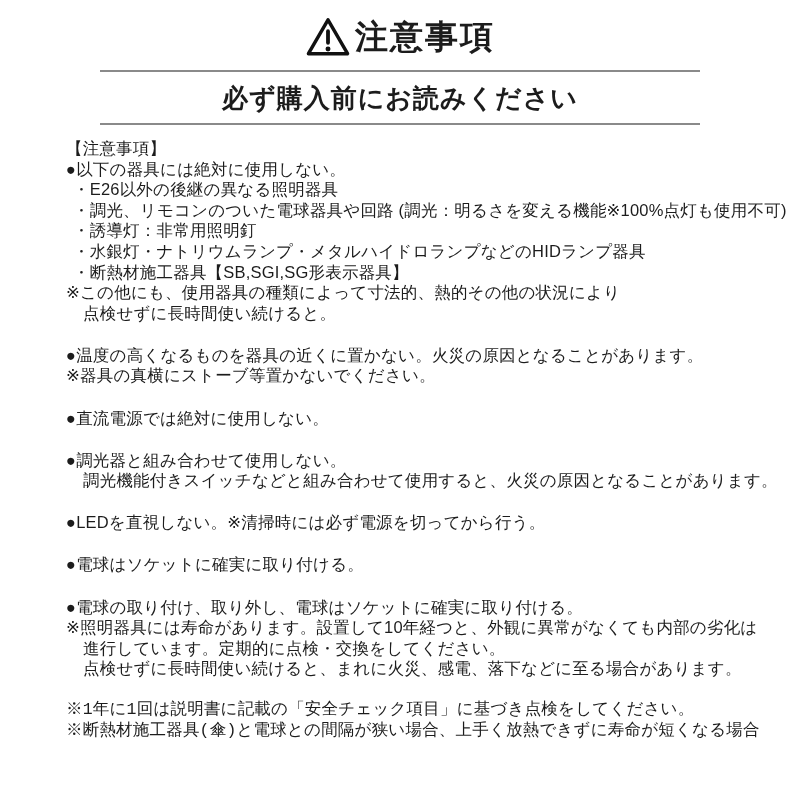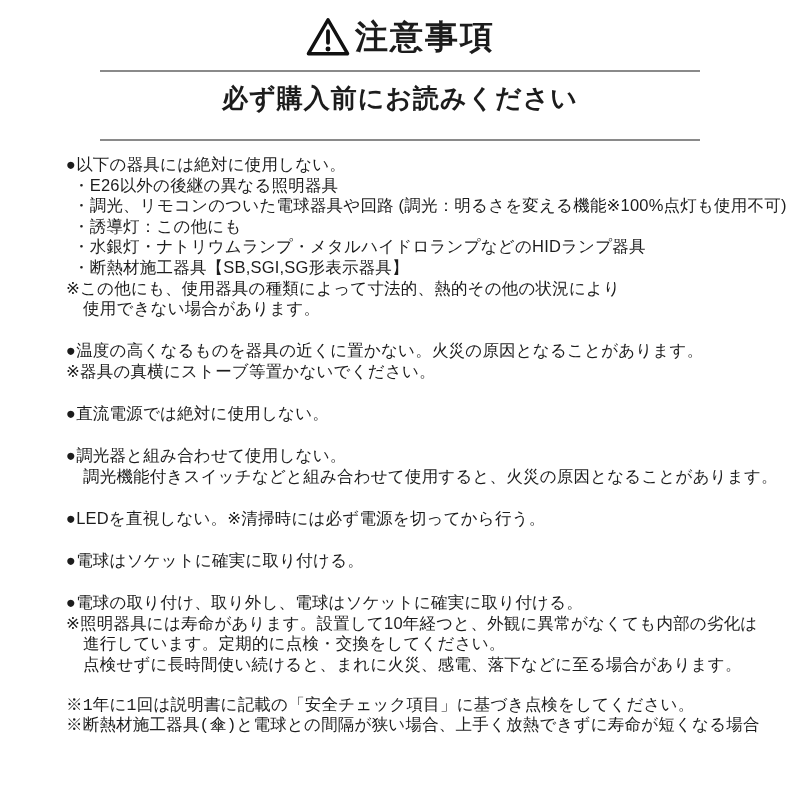--- a/index.html
+++ b/index.html
@@ -38,21 +38,21 @@
   }
   .rule {
     width: 600px;
     height: 2px;
     background: #8a8a8a;
     margin: 0 auto;
   }
   .rule-top { margin-top: 10px; }
   .rule-bottom { margin-top: 6px; }
   h2.subtitle {
-    margin: 10px 0 24px 0;
+    margin: 10px 0 8px 0;
     font-size: 26px;
     font-weight: bold;
     letter-spacing: 1px;
     line-height: 33px;
   }
   .content {
     padding: 13px 12px 0 66px;
     font-size: 16.5px;
     line-height: 20.6px;
     font-weight: 500;
@@ -80,28 +80,29 @@
     </span>
     <h1 class="title">注意事項</h1>
   </div>
   <div class="rule rule-top"></div>
   <h2 class="subtitle">必ず購入前にお読みください</h2>
   <div class="rule rule-bottom"></div>
 </div>
 
 <main class="content" id="body-root">
     <div class="group">
+      <div class="line none">【注意事項】</div>
       <div class="line none">●以下の器具には絶対に使用しない。</div>
       <div class="line dot">・E26以外の後継の異なる照明器具</div>
       <div class="line dot">・調光、リモコンのついた電球器具や回路 (調光：明るさを変える機能※100%点灯も使用不可)</div>
-      <div class="line dot">・誘導灯：この他にも</div>
+      <div class="line dot">・誘導灯：非常用照明釘</div>
       <div class="line dot">・水銀灯・ナトリウムランプ・メタルハイドロランプなどのHIDランプ器具</div>
       <div class="line dot">・断熱材施工器具【SB,SGI,SG形表示器具】</div>
       <div class="line none">※この他にも、使用器具の種類によって寸法的、熱的その他の状況により</div>
-      <div class="line cont">使用できない場合があります。</div>
+      <div class="line cont">点検せずに長時間使い続けると。</div>
     </div>
     <div class="group">
       <div class="line none">●温度の高くなるものを器具の近くに置かない。火災の原因となることがあります。</div>
       <div class="line none">※器具の真横にストーブ等置かないでください。</div>
     </div>
     <div class="group">
       <div class="line none">●直流電源では絶対に使用しない。</div>
     </div>
     <div class="group">
       <div class="line none">●調光器と組み合わせて使用しない。</div>

